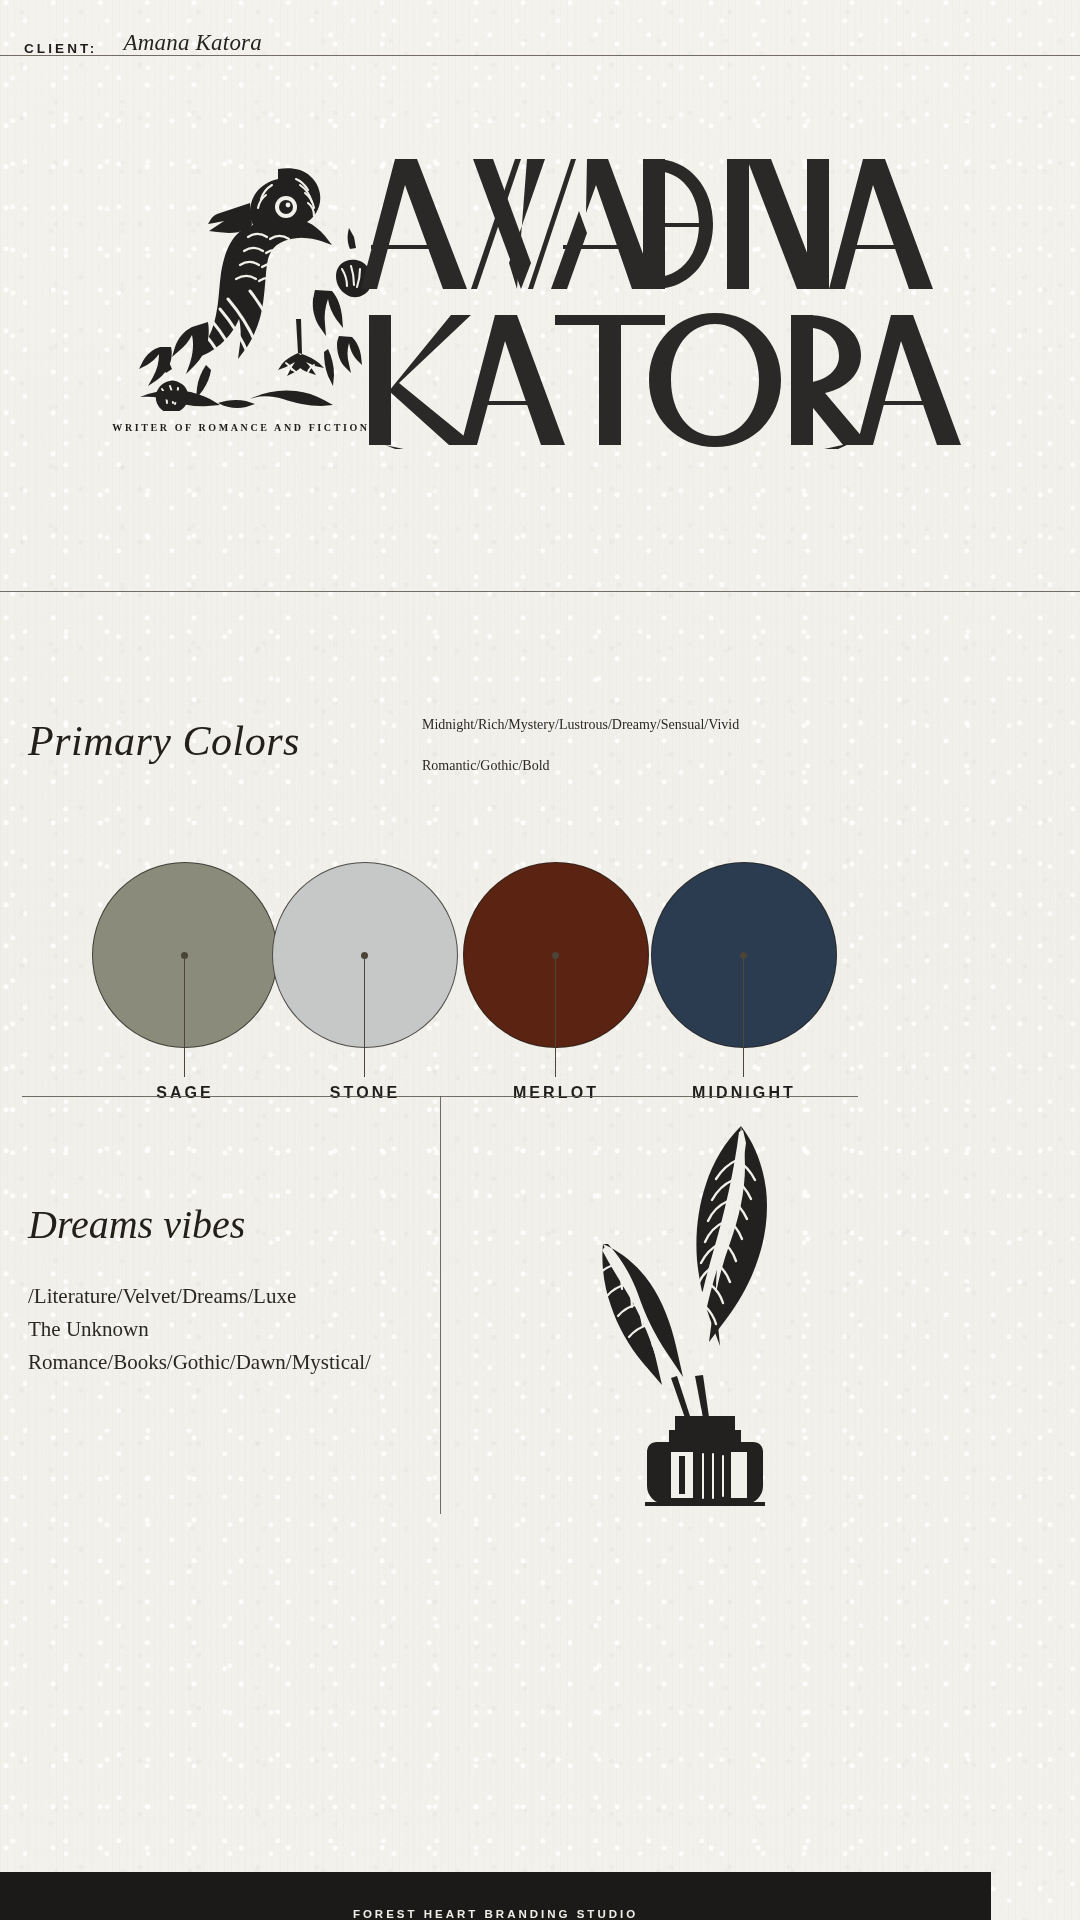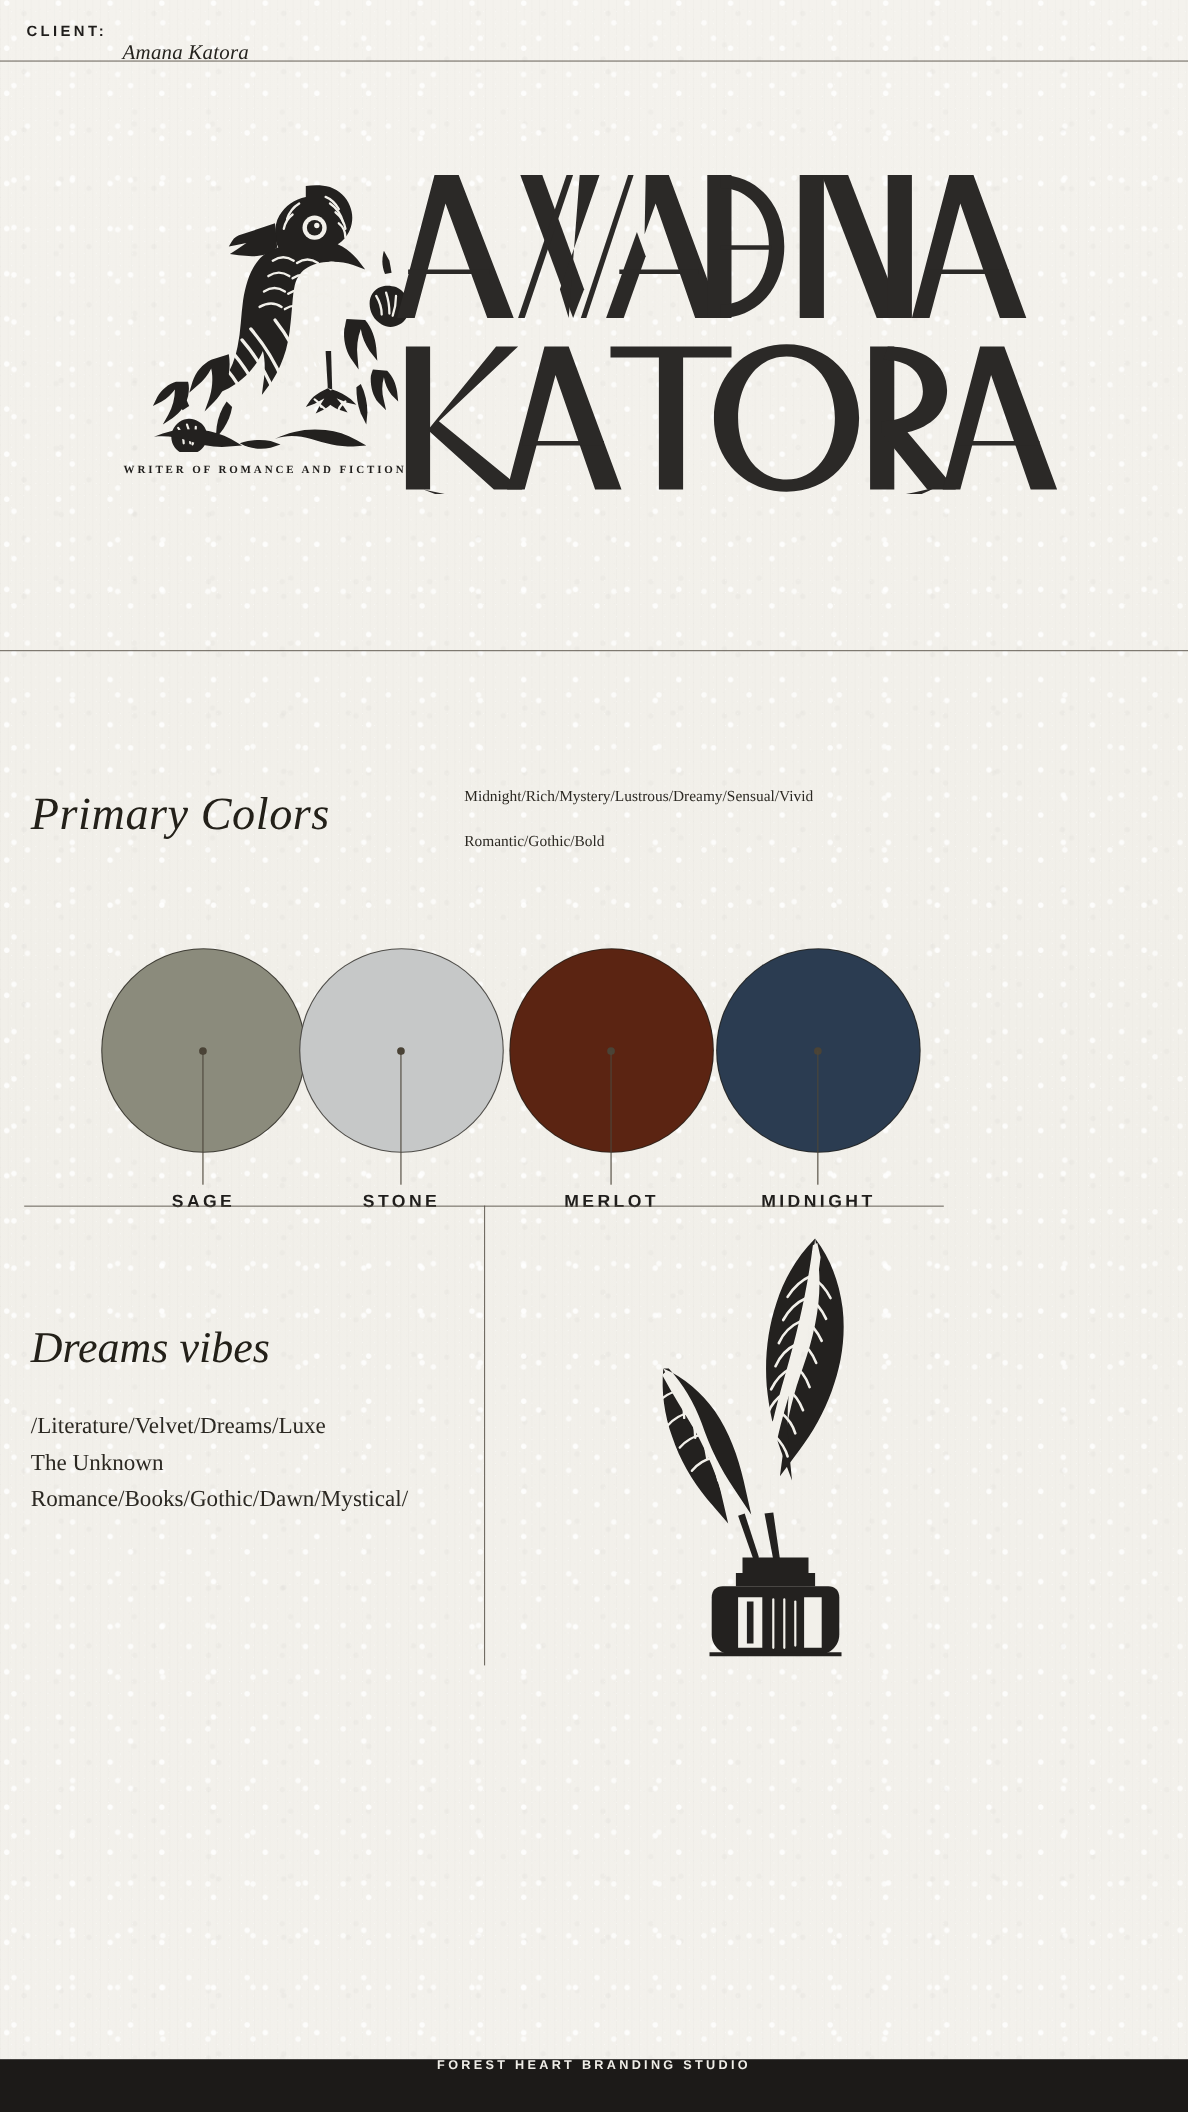--- a/index.html
+++ b/index.html
@@ -27,30 +27,30 @@
       linear-gradient(88deg, rgba(0,0,0,.012) 0 1px, transparent 1px 5px),
       linear-gradient(180deg,#f4f2ed 0%, #f1efe9 48%, #f3f1ec 100%);
     background-size:
       47px 41px, 59px 53px, 41px 47px, 67px 61px, 53px 43px, 71px 59px,
       9px 9px, 11px 11px, 7px 7px, 100% 100%;
   }
 
   
   #header {
     position:absolute; left:0; top:0; width:868px; height:56px;
-    display:flex; align-items:center; padding-left:24px;
+    display:flex; align-items:flex-end; padding-left:24px;gap:12px;
   }
   #client-label {
     font-family:"Liberation Sans", sans-serif;
     font-size:13.5px; font-weight:700; letter-spacing:3.1px;
     color:#1f1d1b;
   }
   #client-value {
     font-family:"Liberation Serif", serif;
-    font-style:italic; font-size:19px; color:#26241f;
+    font-style:italic; font-size:23px; color:#26241f;
     margin-left:14px; letter-spacing:.2px;margin-top:41px;
   }
   .rule-h {
     position:absolute; left:0; width:1080px; height:1px;
     background:#5c564c; opacity:.85;
   }
   #rule-header { top:55px; }
   #rule-logo-bottom { top:591px; }
 
   
@@ -144,23 +144,23 @@
     font-family:"Liberation Serif", serif;
     font-size:21px; line-height:33px; color:#2b2822;
   }
   #quill-illustration {
     position:absolute; left:545px; top:20px; width:320px; height:390px;
   }
   #quill-illustration svg { width:100%; height:100%; display:block; }
 
   
   #footer {
-    position:absolute; left:0; bottom:0; width:1080px; height:48px;
+    position:absolute; left:0; bottom:0; width:991px; height:48px;
     background:#1c1a18;
-    display:flex; align-items:flex-start; justify-content:center;
+    display:flex; align-items:flex-end; justify-content:center;
   }
   #footer-text {
     font-family:"Liberation Sans", sans-serif;
     font-size:11.5px; font-weight:700; letter-spacing:3px;
     color:#f0eee8;
   }
 </style>
 </head>
 <body>
 

